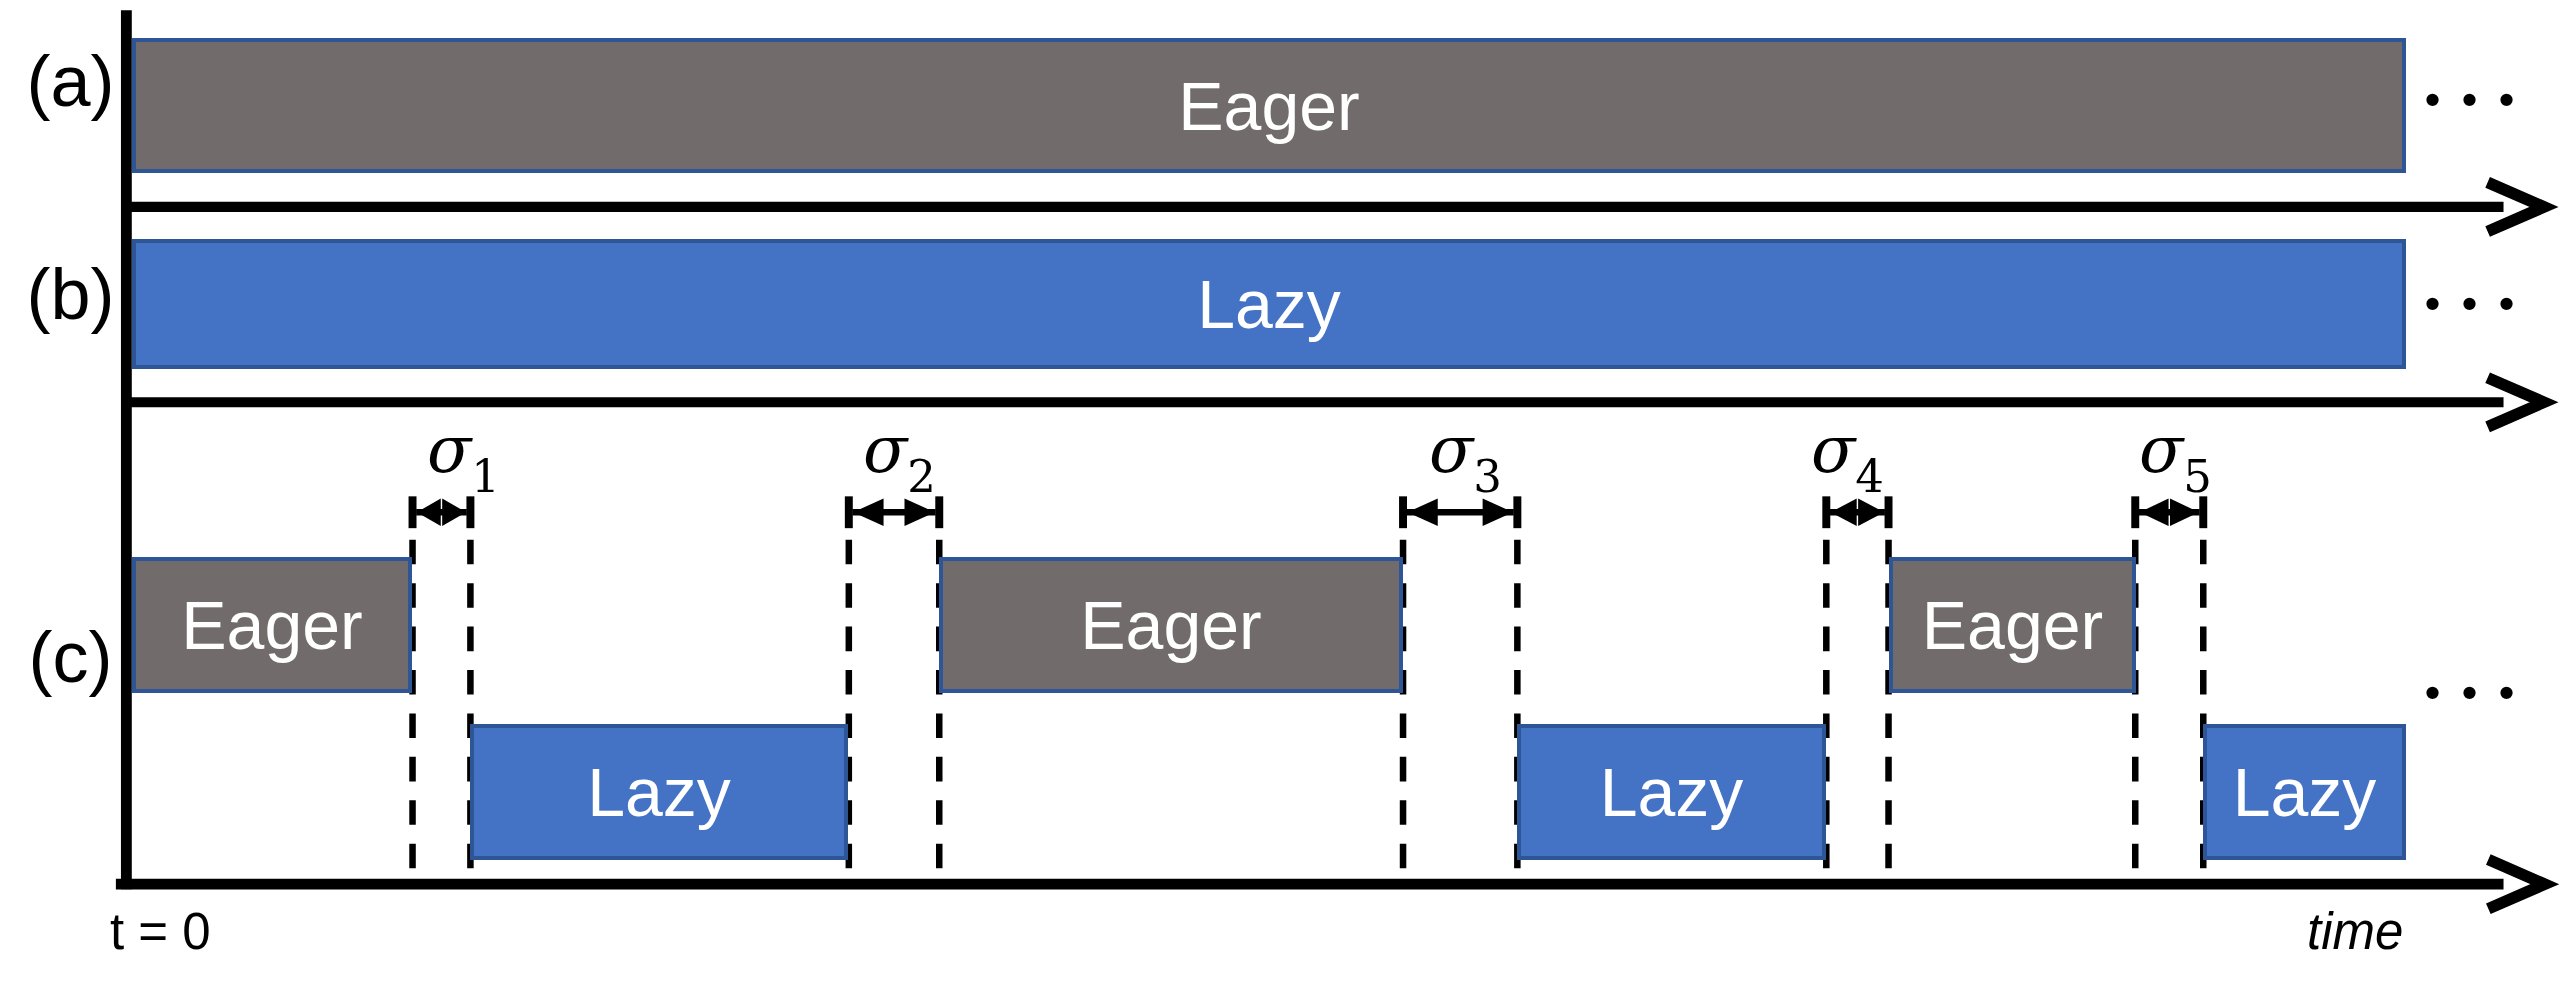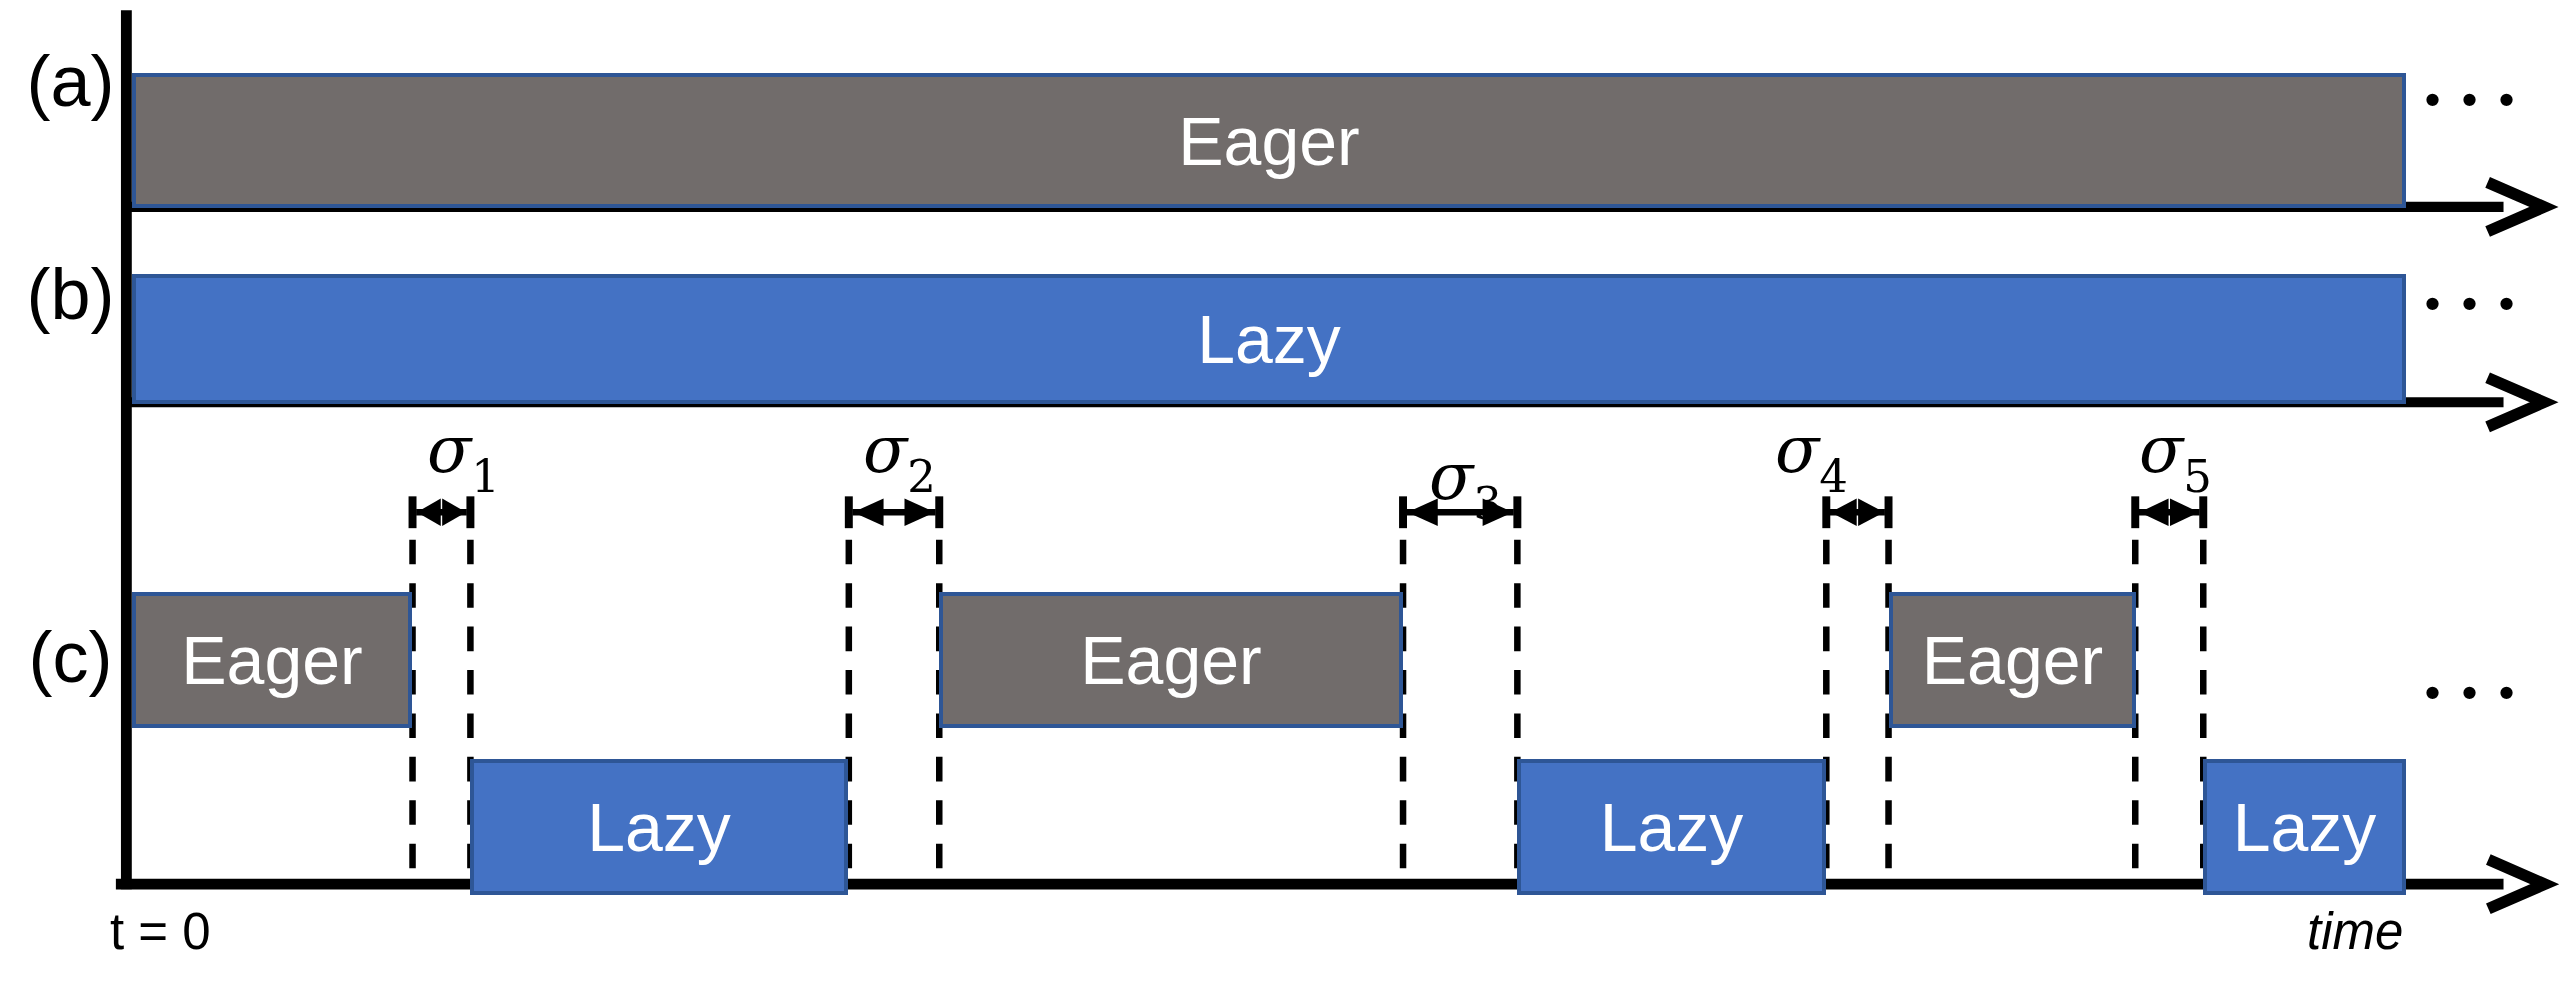--- a/index.html
+++ b/index.html
@@ -15,21 +15,21 @@
   .axis-stroke{stroke:var(--axis-color,#000);}
   
   .row-tag{
     position:absolute;left:16px;width:109px;text-align:center;
     font-size:72px;line-height:1;color:var(--label-color,#000);
   }
   
   .bar{
     position:absolute;box-sizing:border-box;
     border:4.3px solid var(--bar-border,#2E5696);
-    display:flex;align-items:center;justify-content:center;margin-top:35px;
+    display:flex;align-items:center;justify-content:center;
   }
   .bar .bar-label{
     color:var(--bar-text,#fff);
     font-size:68px;line-height:1;white-space:nowrap;
   }
   .bar.eager{background:var(--eager-fill,#716C6B);}
   .bar.lazy{background:var(--lazy-fill,#4472C4);}
   #bar-a{left:132px;top:38px;width:2274px;height:135px;}
   #bar-b{left:132px;top:239px;width:2274px;height:130px;}
   
@@ -146,22 +146,22 @@
         <span class="bar-label">Eager</span>
       </div>
       <div class="bar lazy" style="left: 2203px; top: 724px; width: 203px; height: 136px;">
         <span class="bar-label">Lazy</span>
       </div>
     </div>
 
   <div id="sigma-labels">
       <div class="sigma-label" style="left: 384px;"><span class="sg">σ</span><span class="sub">1</span></div>
       <div class="sigma-label" style="left: 820px;"><span class="sg">σ</span><span class="sub">2</span></div>
-      <div class="sigma-label" style="left: 1386px; margin-top: 27px;"><span class="sg">σ</span><span class="sub">3</span></div>
-      <div class="sigma-label" style="left: 1732px;"><span class="sg">σ</span><span class="sub">4</span></div>
+      <div class="sigma-label" style="left: 1386px;"><span class="sg">σ</span><span class="sub">3</span></div>
+      <div class="sigma-label" style="left: 1768px;"><span class="sg">σ</span><span class="sub">4</span></div>
       <div class="sigma-label" style="left: 2096px;"><span class="sg">σ</span><span class="sub">5</span></div>
     </div>
 
   <div class="ellipsis" id="ellipsis-a">•••</div>
   <div class="ellipsis" id="ellipsis-b">•••</div>
   <div class="ellipsis" id="ellipsis-c">•••</div>
 
   <div class="axis-label" id="origin-label">t = 0</div>
   <div class="axis-label" id="time-label">time</div>
 </div>

